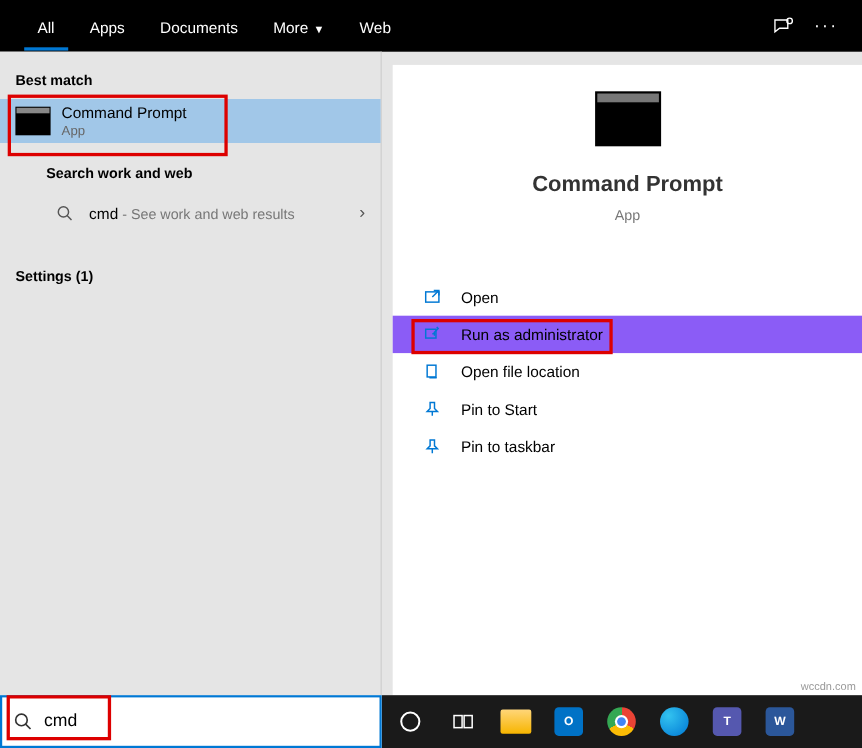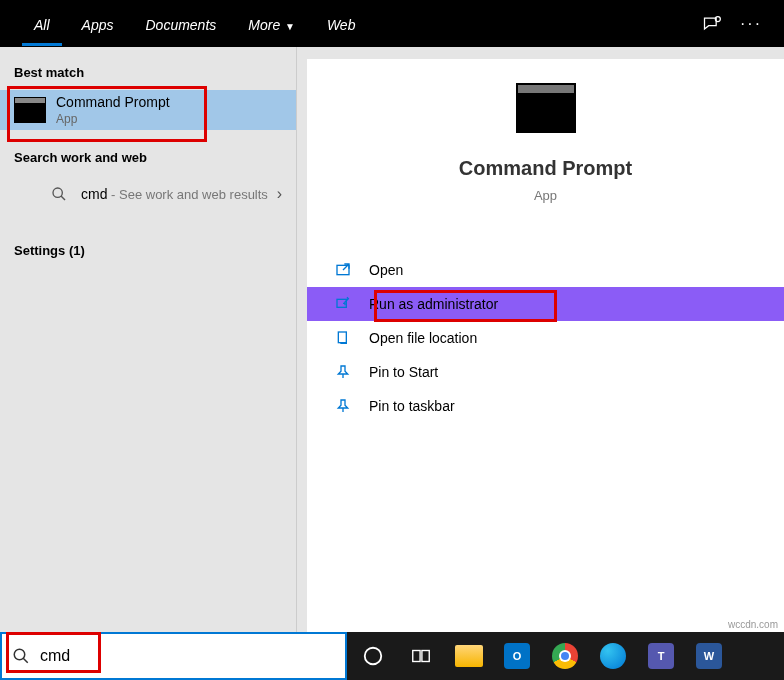--- a/index.html
+++ b/index.html
@@ -1,28 +1,28 @@
 <!DOCTYPE html>
 <html><head>
 <meta charset="utf-8">
 <style>
 * { margin: 0; padding: 0; box-sizing: border-box; font-family: "Segoe UI", sans-serif; }
 body { width: 784px; height: 680px; background: #e5e5e5; overflow: hidden; position: relative; }
 
 
 .header { background: #000; color: #fff; height: 47px; display: flex; align-items: center; padding: 0 8px; }
 .tabs { display: flex; gap: 0; margin-left: 10px; }
-.tab { padding: 12px 16px 10px; font-size: 14px; cursor: pointer; position: relative; font-style: italic; }
+.tab { padding: 12px 16px 10px; font-size: 14px; cursor: pointer; position: relative; }
 .tab.active::after { content: ""; position: absolute; left: 4px; right: 4px; bottom: -3px; height: 3px; background: #0078d4; }
 .header-right { margin-left: auto; display: flex; align-items: center; gap: 18px; padding-right: 14px; }
 .chevron { font-size: 10px; margin-left: 2px; }
 
 
 .main { display: flex; height: 585px; }
-.left-pane { width: 297px; background: #e5e5e5; border-right: 1px solid #ccc; padding-top: 12px; }
+.left-pane { width: 347px; background: #e5e5e5; border-right: 1px solid #ccc; padding-top: 12px; }
 .right-pane { flex: 1; background: #fff; margin: 12px 0 0 10px; }
 
 .section-label { font-size: 13px; font-weight: 600; padding: 6px 14px 10px; color: #000; }
 
 .result-item { display: flex; align-items: center; padding: 4px 14px 4px 14px; position: relative; }
 .result-item.selected { background: #a1c7e8; }
 .result-icon { width: 32px; height: 26px; background: #000; margin-right: 10px; position: relative; flex-shrink: 0; }
 .result-icon::before { content: ""; position: absolute; top: 1px; left: 1px; right: 1px; height: 5px; background: #888; }
 .result-text { flex: 1; }
 .result-title { font-size: 14px; color: #000; }
@@ -94,21 +94,21 @@
 <div class="main">
   <div class="left-pane">
     <div class="section-label">Best match</div>
     <div class="result-item selected">
       <div class="result-icon"></div>
       <div class="result-text">
         <div class="result-title">Command Prompt</div>
         <div class="result-sub">App</div>
       </div>
     </div>
-    <div class="section-label" style="margin-top:14px;">Search work and web</div>
+    <div class="section-label" style="margin-top:14px;margin-left:28px;">Search work and web</div>
     <div class="search-row">
       <span class="sicn">
         <svg width="16" height="16" viewBox="0 0 24 24" fill="none" stroke="#555" stroke-width="2">
             <circle cx="10" cy="10" r="7"></circle>
             <line x1="21" y1="21" x2="15" y2="15"></line>
           </svg>
       </span>
       <span class="stxt"><span>cmd</span><span class="ssub"> - See work and web results</span></span>
       <span class="arrow">›</span>
     </div>

